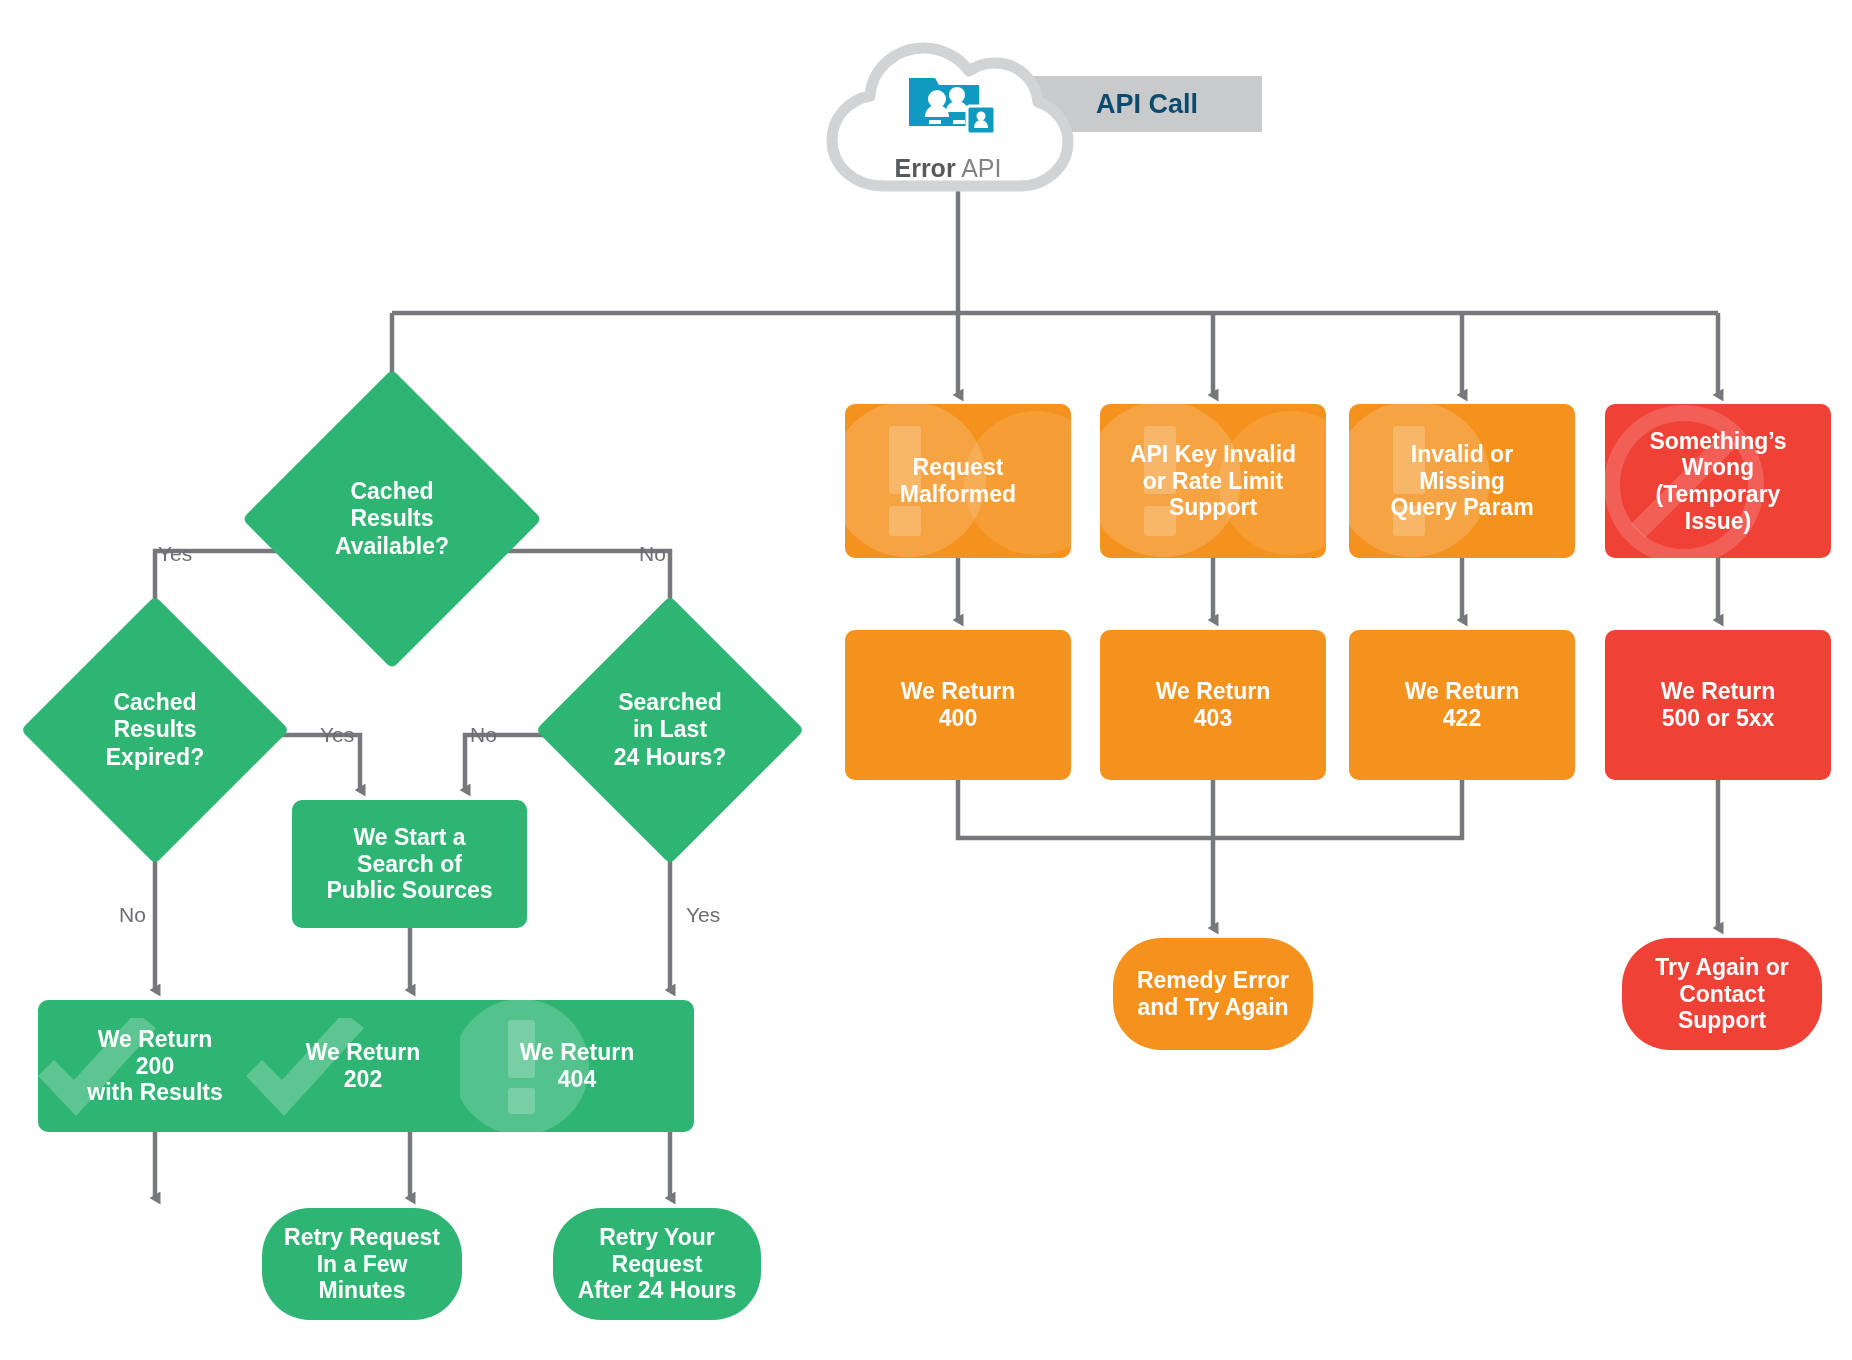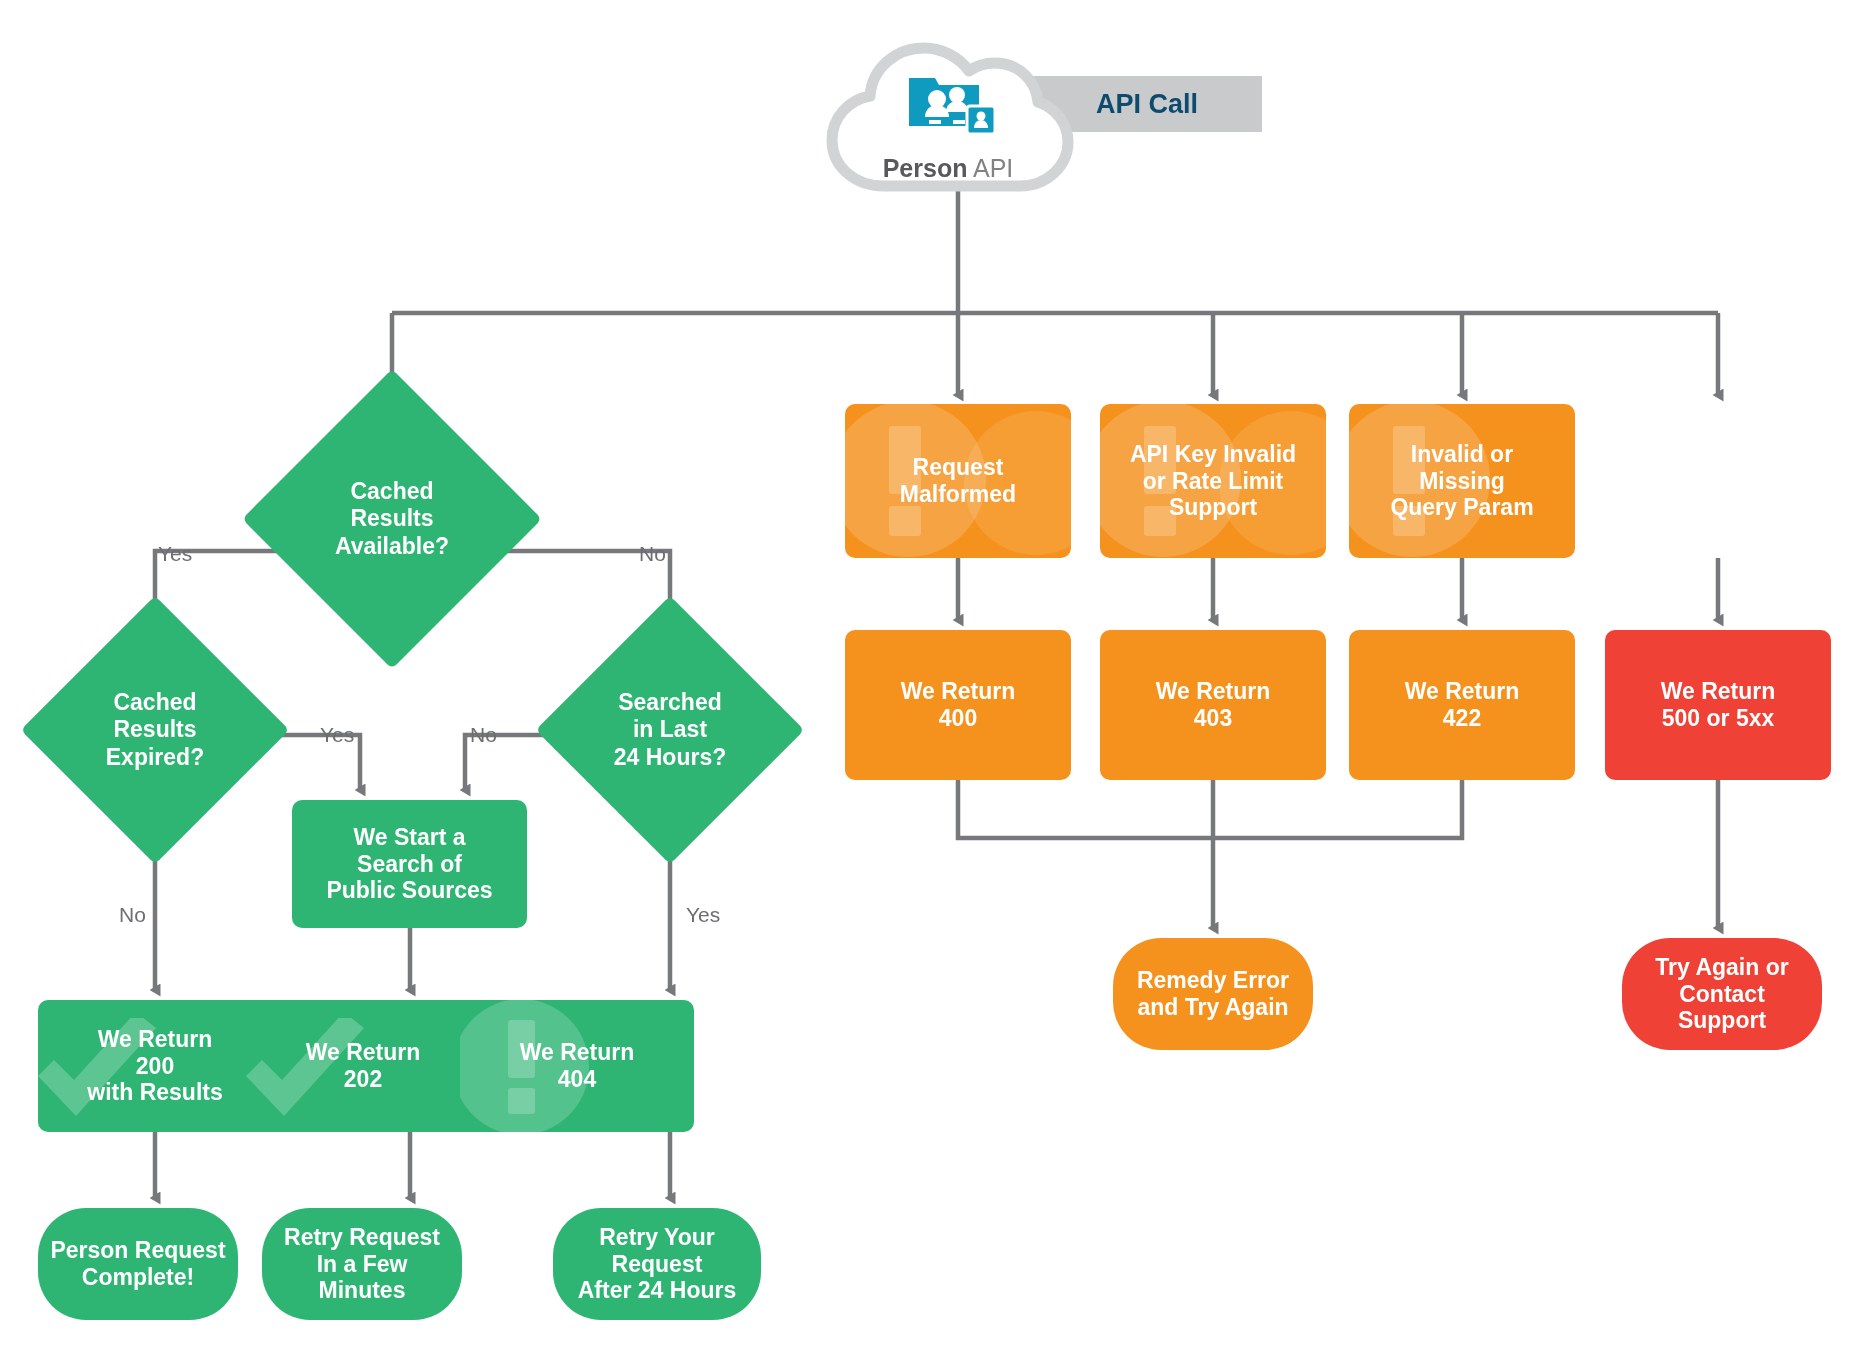--- a/index.html
+++ b/index.html
@@ -122,21 +122,21 @@
     <circle cx="52" cy="27" r="8" fill="#ffffff"></circle>
     <path d="M41,44 C41,37 46,33 52,33 C58,33 63,37 63,44 Z" fill="#ffffff"></path>
     <rect x="24" y="52" width="12" height="4" fill="#ffffff"></rect>
     <rect x="48" y="52" width="12" height="4" fill="#ffffff"></rect>
     <rect x="62" y="38" width="28" height="28" rx="3" fill="#0F9BBF" stroke="#ffffff" stroke-width="3"></rect>
     <circle cx="76" cy="48" r="4.5" fill="#ffffff"></circle>
     <path d="M69,60 C69,55 72,52 76,52 C80,52 83,55 83,60 Z" fill="#ffffff"></path>
   </svg>
 
   <div id="cloudlabel">
-    <span class="b">Person</span><span class="n"> API</span>
+    <span class="b">Error</span><span class="n"> API</span>
   </div>
 
   <div class="diamond" style="left:286px;top:413px;width:212px;height:212px;">
     <span class="dshape"></span>
     <span class="txt" style="font-size:23px;">Cached
 Results
 Available?</span>
   </div>
 
   <div class="diamond" style="left:60px;top:635px;width:190px;height:190px;">
@@ -186,24 +186,20 @@
   <div class="node rect green" style="left:460px;top:1000px;width:234px;height:132px;font-size:23px;">
     <svg class="wm wm-bang" viewBox="0 0 150 150">
       <circle cx="75" cy="75" r="68" fill="#ffffff" opacity="0.18"></circle>
       <rect x="62" y="28" width="27" height="58" rx="3" fill="#ffffff" opacity="0.22"></rect>
       <rect x="62" y="96" width="27" height="26" rx="3" fill="#ffffff" opacity="0.22"></rect>
     </svg>
     <span class="txt">We Return
 404</span>
   </div>
 
-  <div class="node pill green" style="left:38px;top:1208px;width:200px;height:112px;font-size:23px;">
-    <span class="txt">Person Request
-Complete!</span>
-  </div>
 
   <div class="node pill green" style="left:262px;top:1208px;width:200px;height:112px;font-size:23px;">
     <span class="txt">Retry Request
 In a Few
 Minutes</span>
   </div>
 
   <div class="node pill green" style="left:553px;top:1208px;width:208px;height:112px;font-size:23px;left:553px;">
     <span class="txt">Retry Your
 Request
@@ -241,20 +237,30 @@
     <svg class="wm wm-bang-o" viewBox="0 0 170 170">
       <circle cx="85" cy="85" r="78" fill="#ffffff" opacity="0.17"></circle>
       <rect x="66" y="32" width="32" height="68" rx="3" fill="#ffffff" opacity="0.20"></rect>
       <rect x="66" y="112" width="32" height="30" rx="3" fill="#ffffff" opacity="0.20"></rect>
     </svg>
     <span class="txt">Invalid or
 Missing
 Query Param</span>
   </div>
 
+  <div class="node rect red" style="left:1605px;top:404px;width:226px;height:154px;font-size:23px;">
+    <svg class="wm wm-circleR" viewBox="0 0 190 190">
+      <circle cx="95" cy="95" r="72" fill="none" stroke="#ffffff" stroke-width="16" opacity="0.16"></circle>
+      <rect x="30" y="85" width="130" height="20" fill="#ffffff" opacity="0.16" transform="rotate(-45 95 95)"></rect>
+    </svg>
+    <span class="txt">Something’s
+Wrong
+(Temporary
+Issue)</span>
+  </div>
 
   <div class="node rect orange" style="left:845px;top:630px;width:226px;height:150px;font-size:23px;">
     <span class="txt">We Return
 400</span>
   </div>
 
   <div class="node rect orange" style="left:1100px;top:630px;width:226px;height:150px;font-size:23px;">
     <span class="txt">We Return
 403</span>
   </div>

